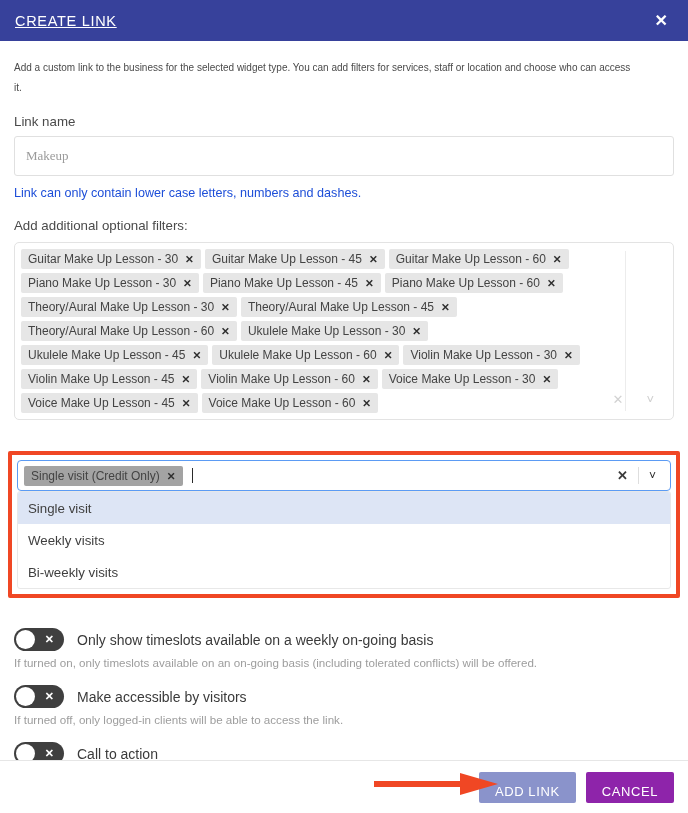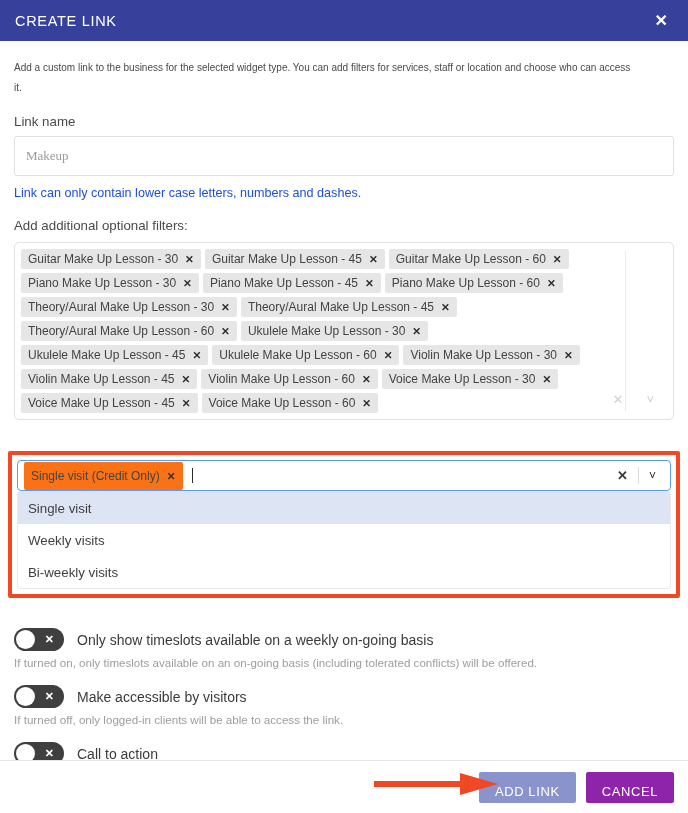--- a/index.html
+++ b/index.html
@@ -33,20 +33,21 @@
     align-items: center;
     justify-content: space-between;
     padding: 0 17px 0 15px;
     box-sizing: border-box;
   }
   .modal-title {
     color: #ffffff;
     font-size: 14.5px;
     letter-spacing: 0.7px;
     font-weight: 400;
+    text-decoration: underline;
   }
   .close-btn {
     color: #ffffff;
     font-size: 16px;
     line-height: 1;
     cursor: pointer;
     font-weight: 700;
     padding: 2px 3px;
   }
 
@@ -176,25 +177,25 @@
     border: 1px solid #5b9bf4;
     border-radius: 4px;
     height: 31px;
     display: flex;
     align-items: center;
     padding: 0 6px;
     box-sizing: border-box;
     background: #fff;
   }
   .select-chip {
-    background: #f97316;
+    background: #a3a3a3;
     border-radius: 2px;
     font-size: 12px;
     color: #434343;
-    height: 28px;
+    height: 20px;
     display: inline-flex;
     align-items: center;
     padding: 0 7px;
     white-space: nowrap;
   }
   .caret {
     display: inline-block;
     width: 1px;
     height: 15px;
     background: #2a2a2a;

